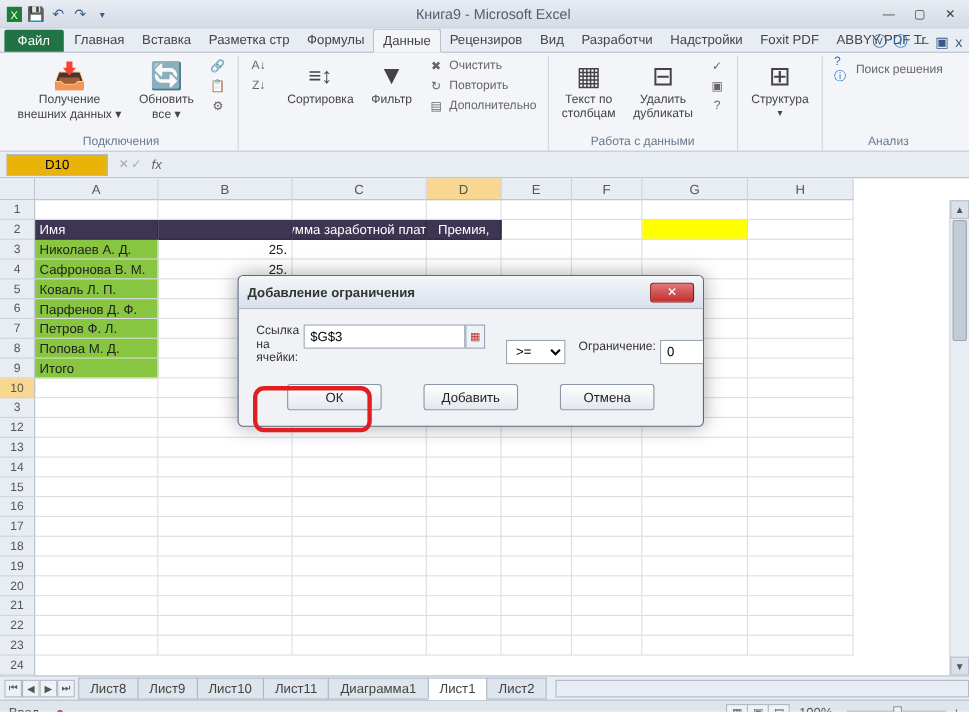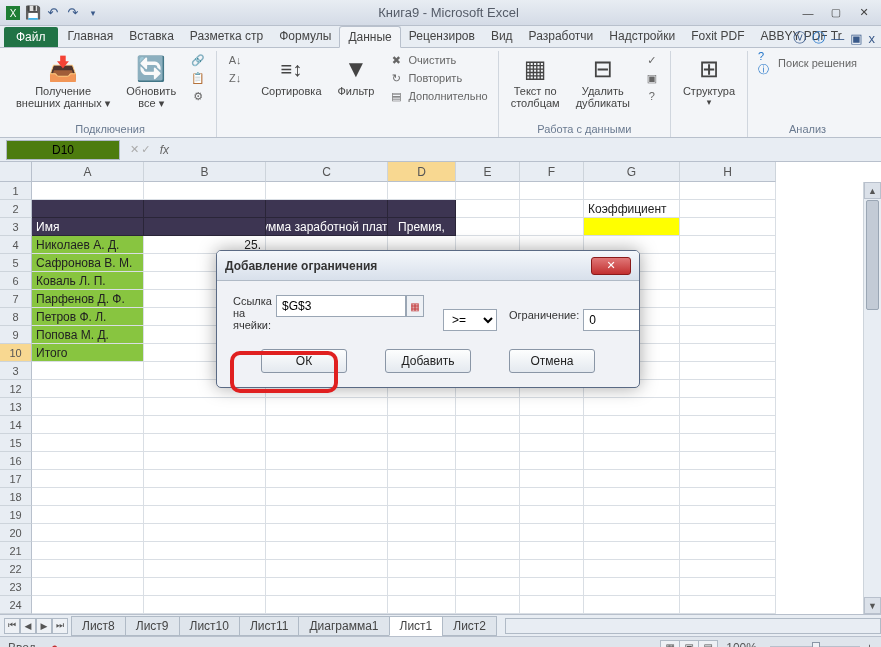--- a/index.html
+++ b/index.html
@@ -27,21 +27,21 @@
 .group-body { flex: 1; display: flex; align-items: flex-start; gap: 4px; }
 .group-label { text-align: center; font-size: 11px; color: #6a7a90; padding: 2px 0; }
 .big-btn { display: flex; flex-direction: column; align-items: center; padding: 2px 6px; color: #444; font-size: 11px; text-align: center; }
 .big-btn .icon { width: 32px; height: 32px; display: flex; align-items: center; justify-content: center; font-size: 24px; }
 .small-btns { display: flex; flex-direction: column; gap: 0; }
 .small-btn { display: flex; align-items: center; gap: 4px; padding: 1px 4px; font-size: 11px; color: #666; }
 .small-btn .sicon { width: 16px; height: 16px; display: flex; align-items: center; justify-content: center; }
 
 
 .formula-bar { height: 24px; border-bottom: 1px solid #b8c0cc; display: flex; align-items: center; background: #e8edf3; }
-.name-box { width: 114px; border: 1px solid #b0bac6; background: #4d7c0f; padding: 2px 6px; margin: 2px 6px; font-size: 12px; text-align: center; }
+.name-box { width: 92px; border: 1px solid #b0bac6; background: #eab308; padding: 2px 6px; margin: 2px 6px; font-size: 12px; text-align: center; }
 .fx-label { width: 20px; font-style: italic; color: #666; font-size: 12px; text-align: center; }
 .formula-input { flex: 1; border: 1px solid #b0bac6; border-left: none; background: #fff; padding: 2px 6px; margin-right: 18px; font-size: 12px; }
 
 
 .sheet-wrap { position: relative; height: 452px; display: flex; }
 .corner { width: 32px; height: 20px; background: #e8edf3; border-right: 1px solid #b8c0cc; border-bottom: 1px solid #b8c0cc; }
 .col-headers { display: flex; height: 20px; background: #e8edf3; }
 .col-h { border-right: 1px solid #cdd4db; border-bottom: 1px solid #b8c0cc; display: flex; align-items: center; justify-content: center; font-size: 12px; color: #555; }
 .col-h.sel { background: #f8d891; }
 .row-headers { width: 32px; background: #e8edf3; }
@@ -87,21 +87,21 @@
 .dialog-backdrop { position: absolute; left: 216px; top: 250px; width: 424px; z-index: 100; }
 .dlg { border: 1px solid #5a6a84; border-radius: 5px; box-shadow: 0 0 18px rgba(0,0,0,.35); background: #f0f2f6; overflow: hidden; }
 .dlg-title { height: 30px; background: linear-gradient(#f4f7fb, #d8e0eb); display: flex; align-items: center; padding: 0 8px; border-bottom: 1px solid #b0bac6; }
 .dlg-title-text { flex: 1; font-size: 12px; color: #333; font-weight: bold; }
 .dlg-close { width: 40px; height: 18px; background: linear-gradient(#e07878, #c23030); border: 1px solid #8a1a1a; border-radius: 3px; color: #fff; display: flex; align-items: center; justify-content: center; font-size: 11px; }
 .dlg-body { padding: 14px 16px; }
 .dlg-row { display: flex; gap: 12px; align-items: flex-end; margin-bottom: 18px; }
 .dlg-col { display: flex; gap: 4px; }
 .dlg-label { font-size: 11px; color: #333; }
 .dlg-input { border: 1px solid #9aa6b4; background: #fff; padding: 3px 5px; font-size: 12px; height: 22px; }
-.dlg-input.ref { width: 130px; }
+.dlg-input.ref { width: 147px; }
 .dlg-input.constraint { width: 140px; }
 .range-btn { width: 18px; height: 22px; border: 1px solid #9aa6b4; background: #eef1f5; display: inline-flex; align-items: center; justify-content: center; font-size: 10px; }
 .dlg-select { border: 1px solid #9aa6b4; background: #fff; height: 22px; width: 54px; font-size: 12px; padding: 0 4px; }
 .dlg-buttons { display: flex; gap: 38px; justify-content: center; }
 .dlg-btn { width: 86px; height: 24px; border: 1px solid #8a96a6; background: linear-gradient(#fdfefe,#e4e9ef); font-size: 12px; color: #222; border-radius: 3px; }
 .ok-highlight { position: absolute; border: 4px solid #e02020; border-radius: 10px; width: 108px; height: 42px; left: 230px; top: 351px; z-index: 200; pointer-events: none; }
 
 svg { display: block; }
 </style>
 </head>
@@ -320,30 +320,20 @@
             <div class="cell cA" style="width: 112px;"></div>
             <div class="cell cB" style="width: 122px;"></div>
             <div class="cell cC" style="width: 122px;"></div>
             <div class="cell cD" style="width: 68px;"></div>
             <div class="cell cE" style="width: 64px;"></div>
             <div class="cell cF" style="width: 64px;"></div>
             <div class="cell cG" style="width: 96px;"></div>
             <div class="cell cH" style="width: 96px;"></div>
           </div>
           <div class="grid-row">
-            <div class="cell cA hdr-dark" style="width: 112px;"></div>
-            <div class="cell cB hdr-dark" style="width: 122px;"></div>
-            <div class="cell cC hdr-dark" style="width: 122px;"></div>
-            <div class="cell cD hdr-dark" style="width: 68px;"></div>
-            <div class="cell cE" style="width: 64px;"></div>
-            <div class="cell cF" style="width: 64px;"></div>
-            <div class="cell cG" style="width: 96px;">Коэффициент</div>
-            <div class="cell cH" style="width: 96px;"></div>
-          </div>
-          <div class="grid-row">
             <div class="cell cA hdr-dark" style="width: 112px;">Имя</div>
             <div class="cell cB hdr-dark center" style="width: 122px;"></div>
             <div class="cell cC hdr-dark center" style="width: 122px;">Сумма заработной платы,</div>
             <div class="cell cD hdr-dark center" style="width: 68px;">Премия,</div>
             <div class="cell cE" style="width: 64px;"></div>
             <div class="cell cF" style="width: 64px;"></div>
             <div class="cell cG yellow" style="width: 96px;"></div>
             <div class="cell cH" style="width: 96px;"></div>
           </div>
           <div class="grid-row">

